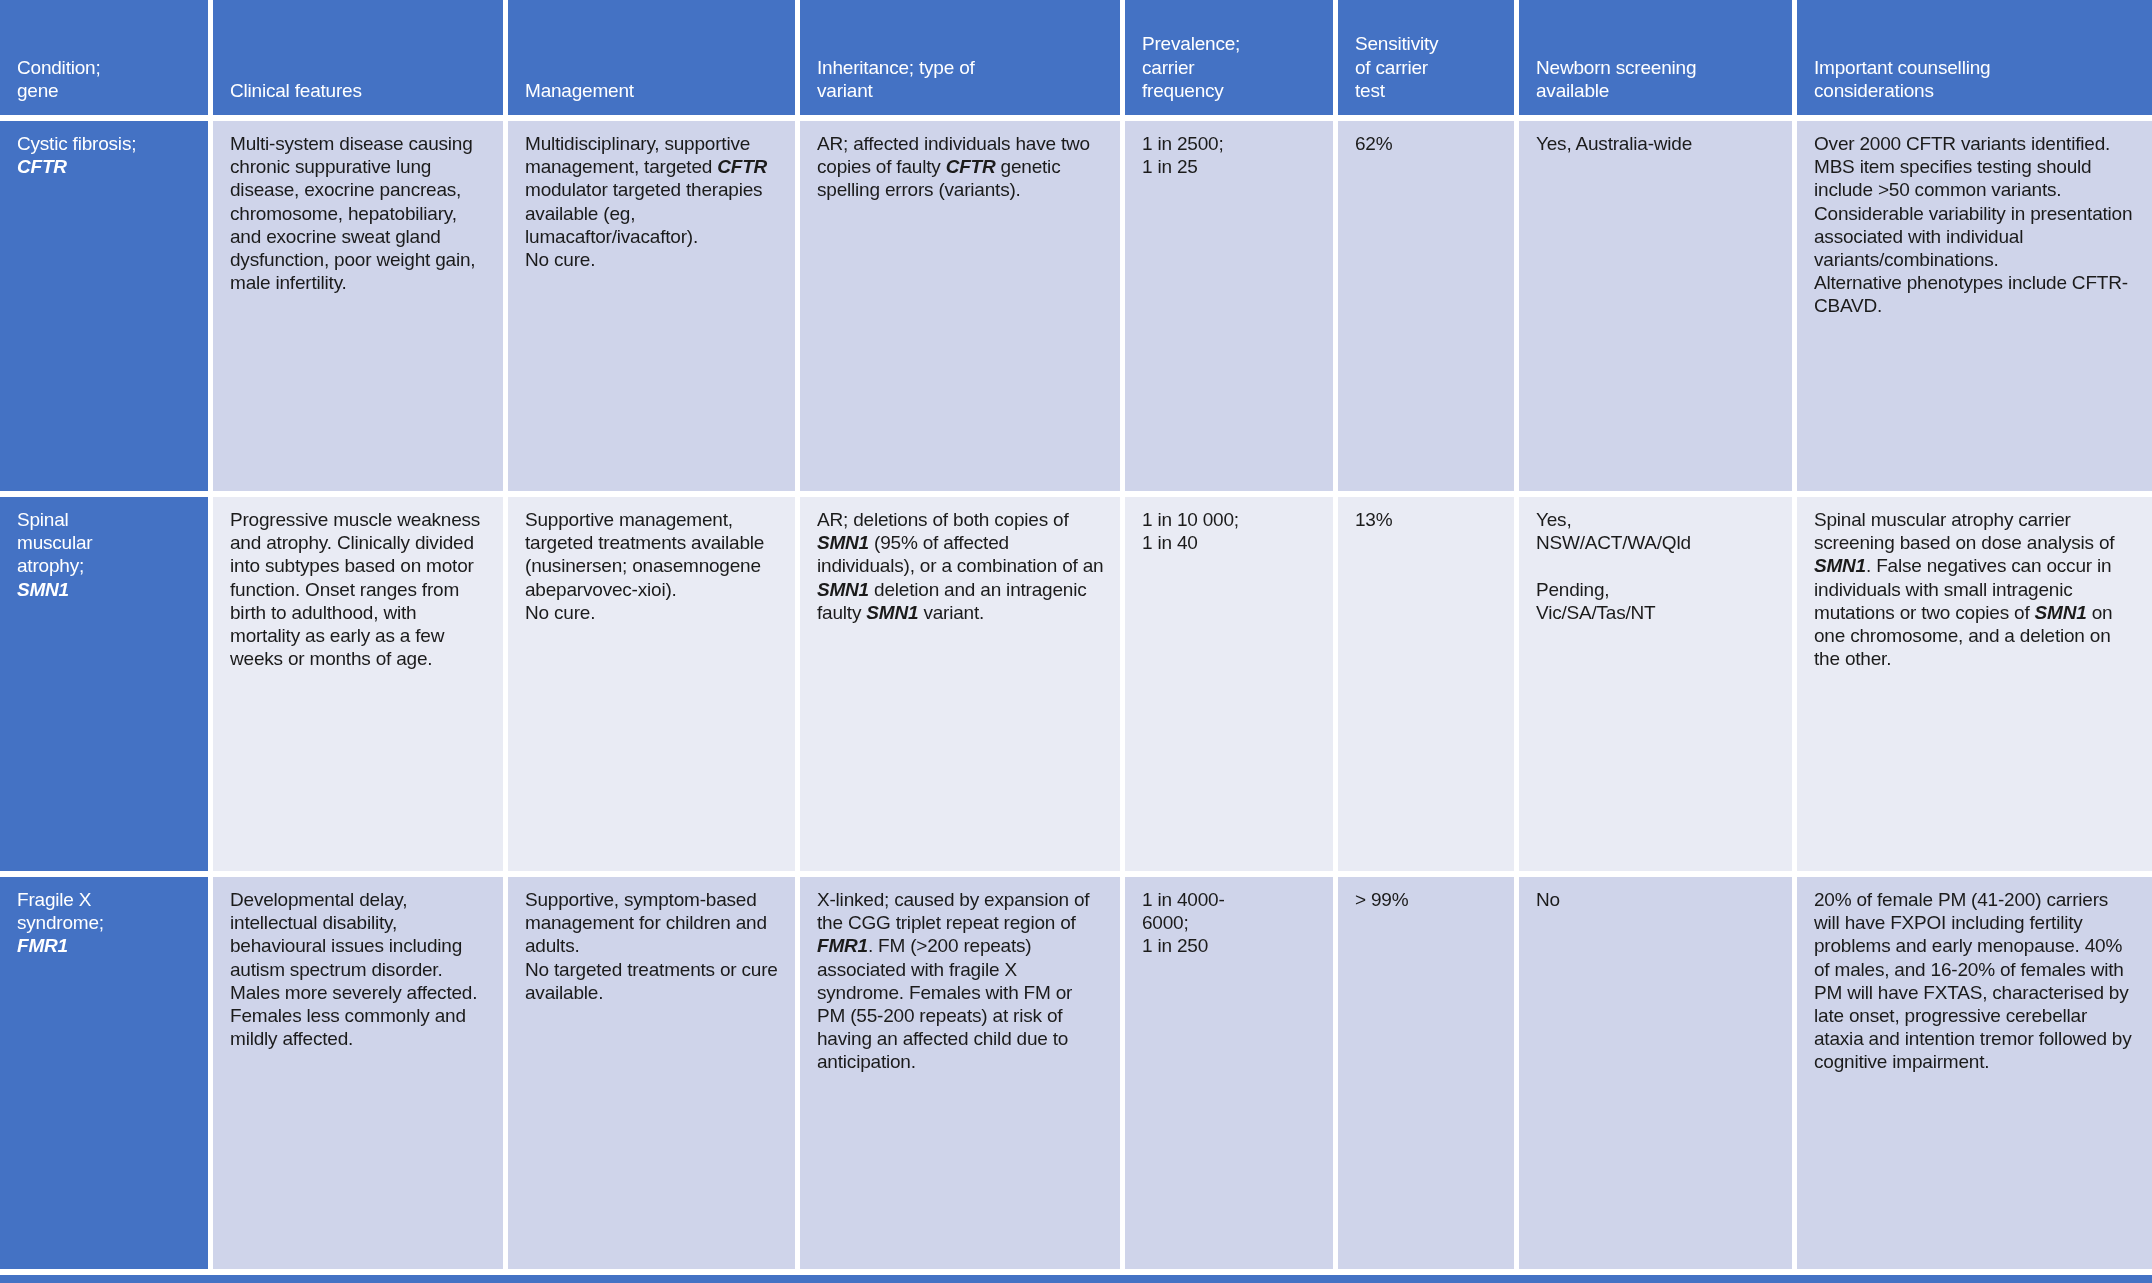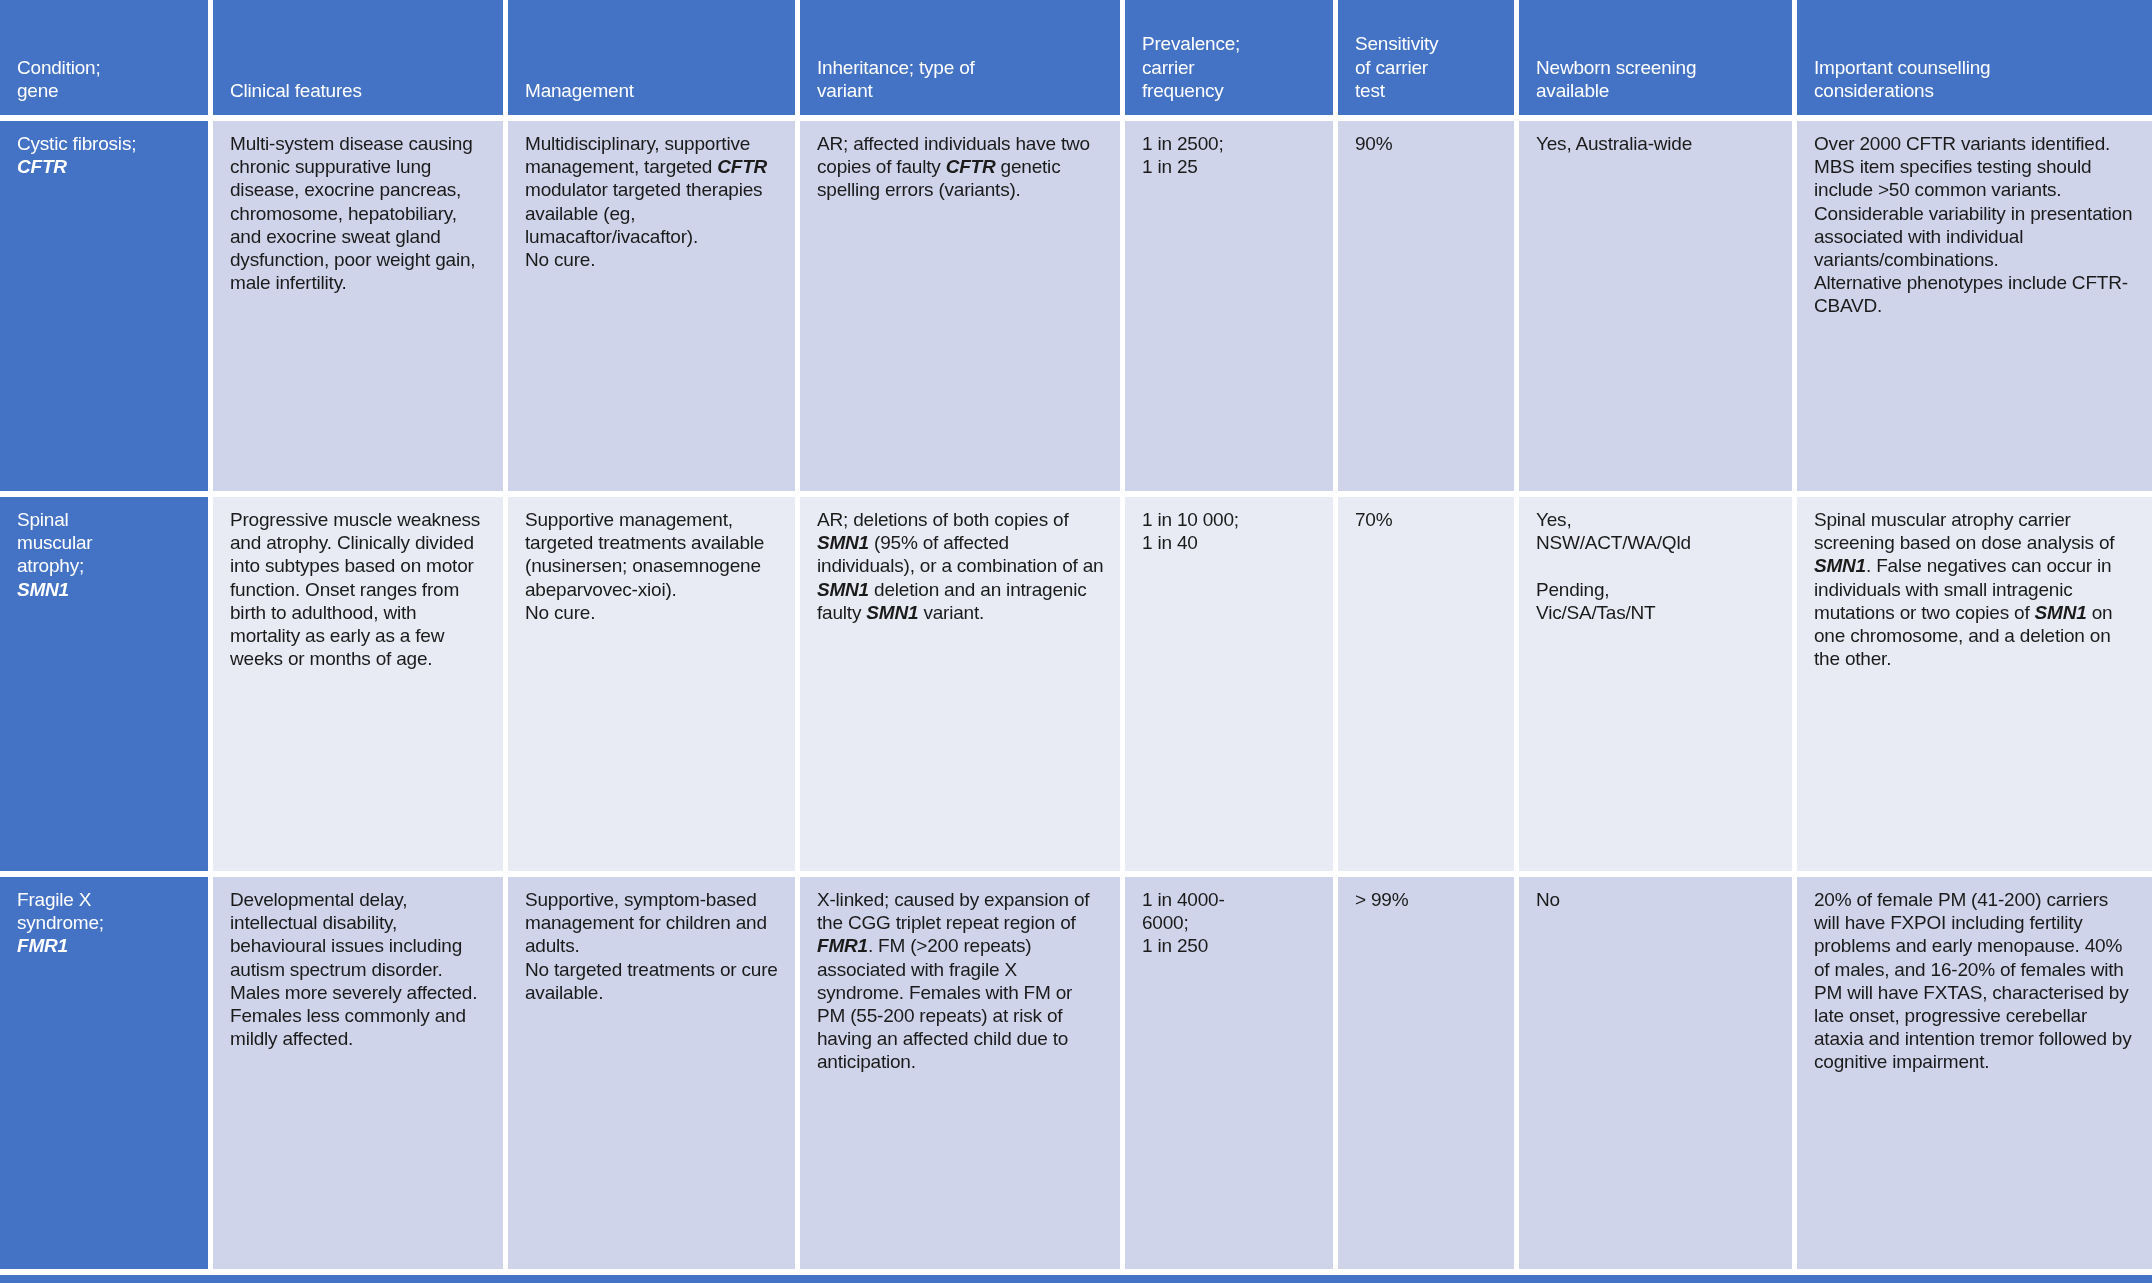--- a/index.html
+++ b/index.html
@@ -84,32 +84,32 @@
         <span>Important counselling<br>considerations</span>
       </div>
   </div>
 
   <div class="trow">
     <div class="cell cond">Cystic fibrosis;<br><i>CFTR</i></div>
     <div class="cell band-a">Multi-system disease causing chronic suppurative lung disease, exocrine pancreas, chromosome, hepatobiliary, and exocrine sweat gland dysfunction, poor weight gain, male infertility.</div>
     <div class="cell band-a">Multidisciplinary, supportive management, targeted <i>CFTR</i> modulator targeted therapies available (eg, lumacaftor/ivacaftor).<br>No cure.</div>
     <div class="cell band-a">AR; affected individuals have two copies of faulty <i>CFTR</i> genetic spelling errors (variants).</div>
     <div class="cell band-a">1 in 2500;<br>1 in 25</div>
-    <div class="cell band-a">90%</div>
+    <div class="cell band-a">62%</div>
     <div class="cell band-a">Yes, Australia-wide</div>
     <div class="cell band-a">Over 2000 CFTR variants identified. MBS item specifies testing should include &gt;50 common variants.<br>Considerable variability in presentation associated with individual variants/combinations.<br>Alternative phenotypes include CFTR-CBAVD.</div>
   </div>
 
   <div class="trow">
     <div class="cell cond">Spinal<br>muscular<br>atrophy;<br><i>SMN1</i></div>
     <div class="cell band-b">Progressive muscle weakness and atrophy. Clinically divided into subtypes based on motor function. Onset ranges from birth to adulthood, with mortality as early as a few weeks or months of age.</div>
     <div class="cell band-b">Supportive management, targeted treatments available (nusinersen; onasemnogene abeparvovec-xioi).<br>No cure.</div>
     <div class="cell band-b">AR; deletions of both copies of <i>SMN1</i> (95% of affected individuals), or a combination of an <i>SMN1</i> deletion and an intragenic faulty <i>SMN1</i> variant.</div>
     <div class="cell band-b">1 in 10 000;<br>1 in 40</div>
-    <div class="cell band-b">70%</div>
+    <div class="cell band-b">13%</div>
     <div class="cell band-b">Yes,<br>NSW/ACT/WA/Qld<br><br>Pending,<br>Vic/SA/Tas/NT</div>
     <div class="cell band-b">Spinal muscular atrophy carrier screening based on dose analysis of <i>SMN1</i>. False negatives can occur in individuals with small intragenic mutations or two copies of <i>SMN1</i> on one chromosome, and a deletion on the other.</div>
   </div>
 
   <div class="trow">
     <div class="cell cond">Fragile X<br>syndrome;<br><i>FMR1</i></div>
     <div class="cell band-a">Developmental delay, intellectual disability, behavioural issues including autism spectrum disorder. Males more severely affected. Females less commonly and mildly affected.</div>
     <div class="cell band-a">Supportive, symptom-based management for children and adults.<br>No targeted treatments or cure available.</div>
     <div class="cell band-a">X-linked; caused by expansion of the CGG triplet repeat region of <i>FMR1</i>. FM (&gt;200 repeats) associated with fragile X syndrome. Females with FM or PM (55-200 repeats) at risk of having an affected child due to anticipation.</div>
     <div class="cell band-a">1 in 4000-<br>6000;<br>1 in 250</div>

